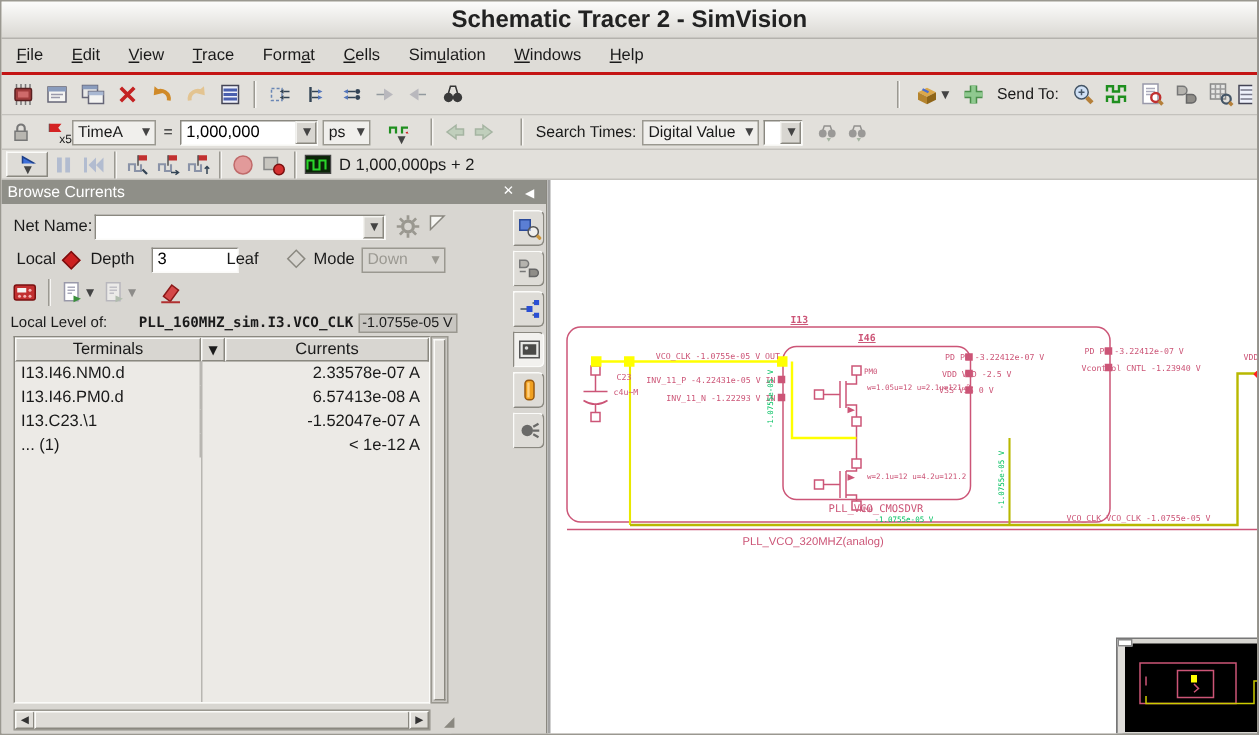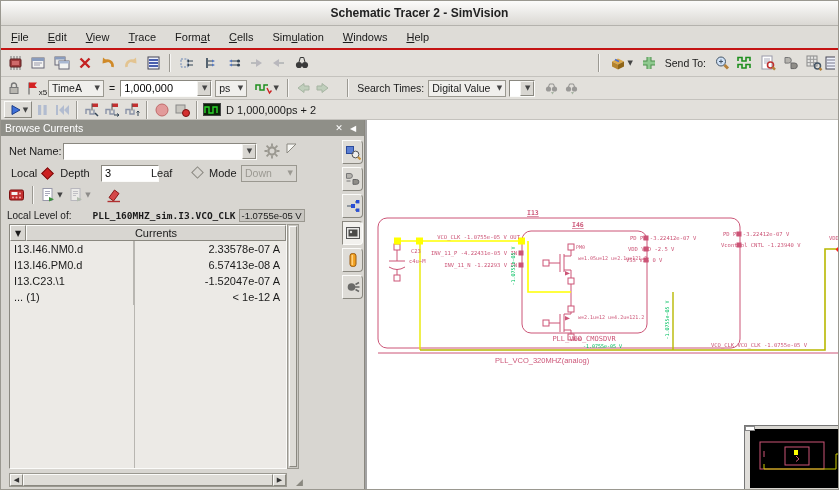--- a/index.html
+++ b/index.html
@@ -1,30 +1,30 @@
 <!DOCTYPE html>
 <html><head>
 <meta charset="utf-8">
 <style>
   html,body{margin:0;padding:0;background:#555;}
   *{box-sizing:border-box;}
   #win{position:relative;width:839px;height:490px;background:#dedcd7;font-family:"Liberation Sans",sans-serif;color:#1a1a1a;overflow:hidden;border:1px solid #9a9890;}
   
-  #titlebar{height:25px;background:linear-gradient(#fcfcfb,#dad8d3);border-bottom:1px solid #b4b2ad;text-align:center;font-size:12px;font-weight:bold;line-height:25px;color:#222;}
+  #titlebar{height:25px;background:linear-gradient(#fcfcfb,#dad8d3);border-bottom:1px solid #b4b2ad;text-align:center;font-size:16px;font-weight:bold;line-height:25px;color:#222;}
   #menubar{height:22px;display:flex;align-items:center;gap:19px;padding-left:10px;font-size:11px;background:#dedcd7;}
   .menu-item{cursor:default;}
   .menu-item .u{text-decoration:underline;}
   #redline{height:2px;background:#c41414;}
   
   .toolbar{display:flex;align-items:center;background:#e2e0db;border-bottom:1px solid #c4c2bd;padding:0 3px;position:relative;}
   #tb1{height:27px;}
   #tb2{height:23px;font-size:10.5px;}
   #tb3{height:20px;font-size:11px;}
   .tbtn{width:23px;height:21px;display:flex;align-items:center;justify-content:center;flex:none;}
-  .tbtn.sm{width:20px;height:17px;}
+  .tbtn.sm{width:20px;height:17px;flex-direction:column;}
   .sep{width:2px;height:18px;border-left:1px solid #9b9992;border-right:1px solid #f7f6f4;margin:0 4px;flex:none;}
   .caret{font-family:"DejaVu Sans",sans-serif;font-size:7px;color:#444;margin-left:1px;}
   .glyph{font-family:"DejaVu Sans",sans-serif;}
   svg{display:block;}
   .lbl{white-space:nowrap;}
   
   .field,.combo{background:#fff;border:1px solid;border-color:#8a8880 #fbfbf9 #fbfbf9 #8a8880;height:17px;font-size:11px;display:flex;align-items:center;padding:0 3px;position:relative;}
   .combo{padding-right:16px;}
   .combo .drop{position:absolute;right:0;top:0;bottom:0;width:14px;background:#d8d6d1;border:1px solid;border-color:#f4f3f0 #8a8880 #8a8880 #f4f3f0;display:flex;align-items:center;justify-content:center;}
   .fcombo{background:#f0efec;border:1px solid #9a9890;height:17px;font-size:10.5px;display:flex;align-items:center;padding:0 3px;gap:3px;}
@@ -463,20 +463,23 @@
         </div>
 
         <div class="prow" style="top:72px;height:14px;font-size:10px;white-space:nowrap">
           <span style="margin-left:6px">Local Level of:</span>
           <span style="margin-left:21px;font-family:'DejaVu Sans Mono',monospace;font-weight:bold;font-size:9.5px">PLL_160MHZ_sim.I3.VCO_CLK</span>
           <span style="margin-left:3px;background:#c8c6c1;border:1px solid #9a9890;padding:0 2px;font-size:9.5px">-1.0755e-05 V</span>
         </div>
 
         <div id="ctable">
           <div class="thead">
+            <div class="hcell" style="width:124px">
+                <span>Terminals</span>
+              </div>
             <div class="hcell glyph" style="width:16px;font-size:8px">▼</div>
             <div class="hcell" style="flex:1">
                 <span>Currents</span>
               </div>
           </div>
           <div id="coldiv"></div>
           <div>
               <div class="trow">
                 <div class="tcell-term">I13.I46.NM0.d</div>
                 <div class="tcell-cur">2.33578e-07 A</div>

